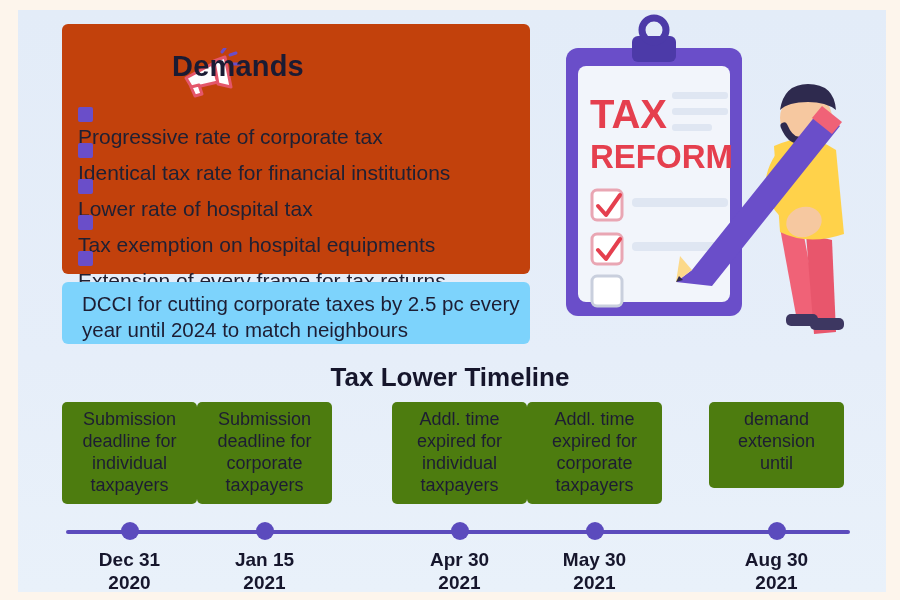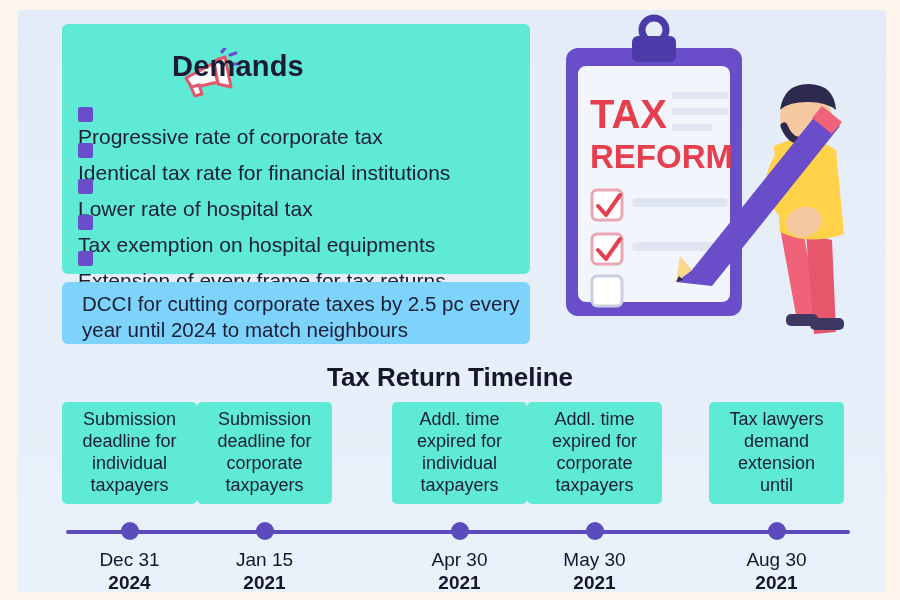--- a/index.html
+++ b/index.html
@@ -33,21 +33,21 @@
     background: linear-gradient(180deg, #e3ecf8 0%, #e6eef9 60%, #e9f1fa 100%);
   }
 
   
   .demands-card {
     position: absolute;
     left: 62px;
     top: 24px;
     width: 468px;
     height: 250px;
-    background: #5eead4;
+    background: #c2410c;
     border-radius: 6px;
   }
   .demands-head {
     position: absolute;
     left: 110px;
     top: 26px;
     font-size: 29px;
     font-weight: bold;
     color: #1b1b33;
     letter-spacing: 0.2px;
@@ -141,21 +141,21 @@
     background: #5b4bbd;
     border-radius: 2px;
   }
   .tl-col {
     position: absolute;
     top: 0;
     width: 135px;
     text-align: center;
   }
   .tl-box {
-    background: #5eead4;
+    background: #4d7c0f;
     border-radius: 5px;
     padding: 6px 4px 8px;
     min-height: 86px;
     box-sizing: border-box;
   }
   .tl-box span {
     display: block;
     font-size: 18px;
     line-height: 22px;
     color: #1d1d33;
@@ -172,21 +172,21 @@
   }
   .tl-date {
     position: absolute;
     top: 146px;
     left: 0;
     width: 135px;
     text-align: center;
   }
   .tl-date .d1 {
     font-size: 19px;
-    font-weight: normal;
+    font-weight: bold;
     color: #16162c;
     line-height: 23px;
   }
   .tl-date .d2 {
     font-size: 19px;
     font-weight: bold;
     color: #16162c;
     line-height: 23px;
   }
 </style>
@@ -278,36 +278,36 @@
 
       <path d="M128 268 l16 -12 l128 -160 l20 16 l-128 160 z" fill="#6a4ec9"></path>
       <path d="M128 268 l4 -26 l12 14 z" fill="#fcd98a"></path>
       <path d="M131 262 l-3 6 l7 -2 z" fill="#2e2a4e"></path>
       <path d="M264 104 l20 16 l10 -12 l-20 -16 z" fill="#f06277"></path>
 
       <ellipse cx="256" cy="208" rx="18" ry="15" fill="#f6c8a0" transform="rotate(-18 256 208)"></ellipse>
     </svg>
   </div>
 
-  <div class="timeline-title">Tax Return Timeline</div>
+  <div class="timeline-title">Tax Lower Timeline</div>
 
   <div class="tl-area">
     <div class="tl-line"></div>
 
     <div class="tl-col" style="left:6px;">
       <div class="tl-box">
         <span>Submission</span>
         <span>deadline for</span>
         <span>individual</span>
         <span>taxpayers</span>
       </div>
       <div class="tl-dot"></div>
       <div class="tl-date">
         <div class="d1">Dec 31</div>
-        <div class="d2">2024</div>
+        <div class="d2">2020</div>
       </div>
     </div>
 
     <div class="tl-col" style="left:141px;">
       <div class="tl-box">
         <span>Submission</span>
         <span>deadline for</span>
         <span>corporate</span>
         <span>taxpayers</span>
       </div>
@@ -341,21 +341,20 @@
       </div>
       <div class="tl-dot"></div>
       <div class="tl-date">
         <div class="d1">May 30</div>
         <div class="d2">2021</div>
       </div>
     </div>
 
     <div class="tl-col" style="left:653px;">
       <div class="tl-box">
-        <span>Tax lawyers</span>
         <span>demand</span>
         <span>extension</span>
         <span>until</span>
       </div>
       <div class="tl-dot"></div>
       <div class="tl-date">
         <div class="d1">Aug 30</div>
         <div class="d2">2021</div>
       </div>
     </div>

